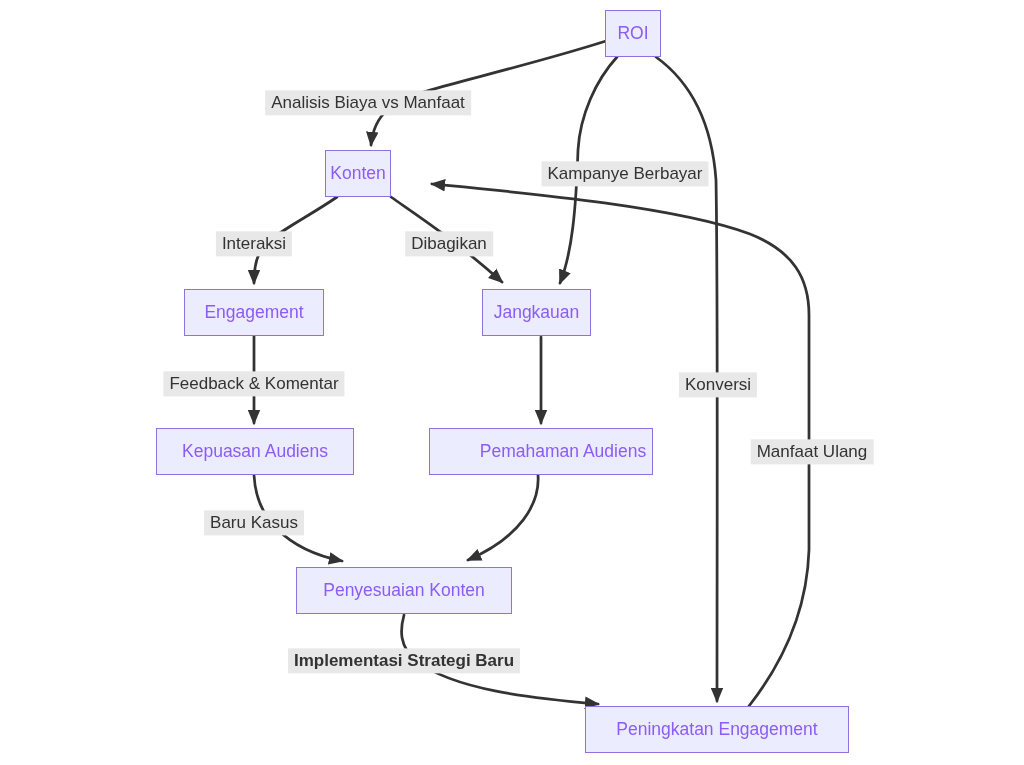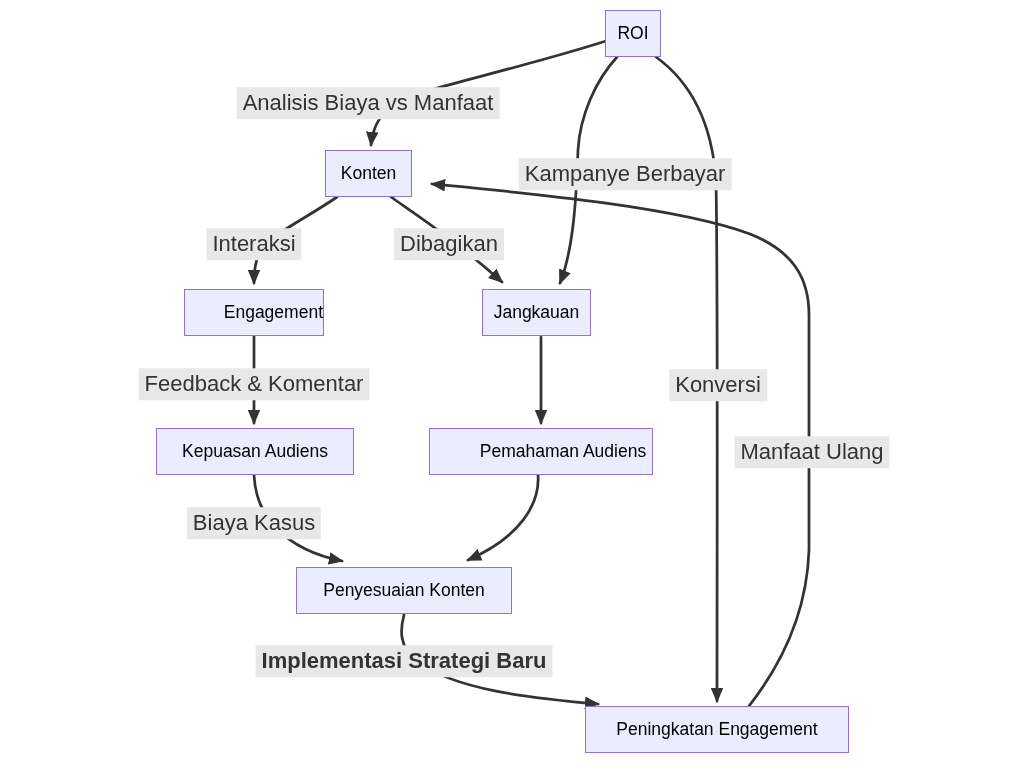--- a/index.html
+++ b/index.html
@@ -31,29 +31,29 @@
   }
   .node {
     position: absolute;
     box-sizing: border-box;
     background: #ECECFF;
     border: 1.5px solid #9370DB;
     display: flex;
     align-items: center;
     justify-content: center;
     font-size: 17.5px;
-    color: #000000;
+    color: #8b5cf6;
     white-space: nowrap;
   }
   .edge-label {
     position: absolute;
     transform: translate(-50%, -50%);
     background: #e8e8e8;
     padding: 2px 6px;
-    font-size: 22px;
+    font-size: 17px;
     color: #333333;
     white-space: nowrap;
     line-height: 1.25;
   }
 </style>
 </head>
 <body>
 
 <div class="canvas">
 
@@ -76,31 +76,31 @@
     <path class="edge" d="M 404 615 C 400 630 399 646 416 661 C 455 690 530 698 598 704" marker-end="url(#arrow)"></path>
     <path class="edge" d="M 749 706 C 785 660 807 610 809 550 L 809 315 C 809 278 793 251 750 234 C 675 206 515 192 432 184" marker-end="url(#arrow)"></path>
   </svg>
 
   <div class="edge-label" style="left:368px; top:103px;">Analisis Biaya vs Manfaat</div>
   <div class="edge-label" style="left:577px; top:174px;margin-left:48px;">Kampanye Berbayar</div>
   <div class="edge-label" style="left:718px; top:385px;">Konversi</div>
   <div class="edge-label" style="left:254px; top:244px;">Interaksi</div>
   <div class="edge-label" style="left:449px; top:244px;">Dibagikan</div>
   <div class="edge-label" style="left:254px; top:384px;">Feedback &amp; Komentar</div>
-  <div class="edge-label" style="left:254px; top:523px;">Biaya Kasus</div>
+  <div class="edge-label" style="left:254px; top:523px;">Baru Kasus</div>
   <div class="edge-label" style="left:404px; top:661px;font-weight:bold;">Implementasi Strategi Baru</div>
   <div class="edge-label" style="left:812px; top:452px;">Manfaat Ulang</div>
 
   <div class="node" style="left:605px; top:10px; width:56px; height:47px;">
     <span>ROI</span>
   </div>
-  <div class="node" style="left:325px; top:150px; width:87px; height:47px;">
+  <div class="node" style="left:325px; top:150px; width:66px; height:47px;">
     <span>Konten</span>
   </div>
-  <div class="node" style="left:184px; top:289px; width:140px; height:47px;justify-content:flex-end;">
+  <div class="node" style="left:184px; top:289px; width:140px; height:47px;">
     <span>Engagement</span>
   </div>
   <div class="node" style="left:482px; top:289px; width:109px; height:47px;">
     <span>Jangkauan</span>
   </div>
   <div class="node" style="left:156px; top:428px; width:198px; height:47px;">
     <span>Kepuasan Audiens</span>
   </div>
   <div class="node" style="left:429px; top:428px; width:224px; height:47px;padding-left:44px;">
     <span>Pemahaman Audiens</span>

